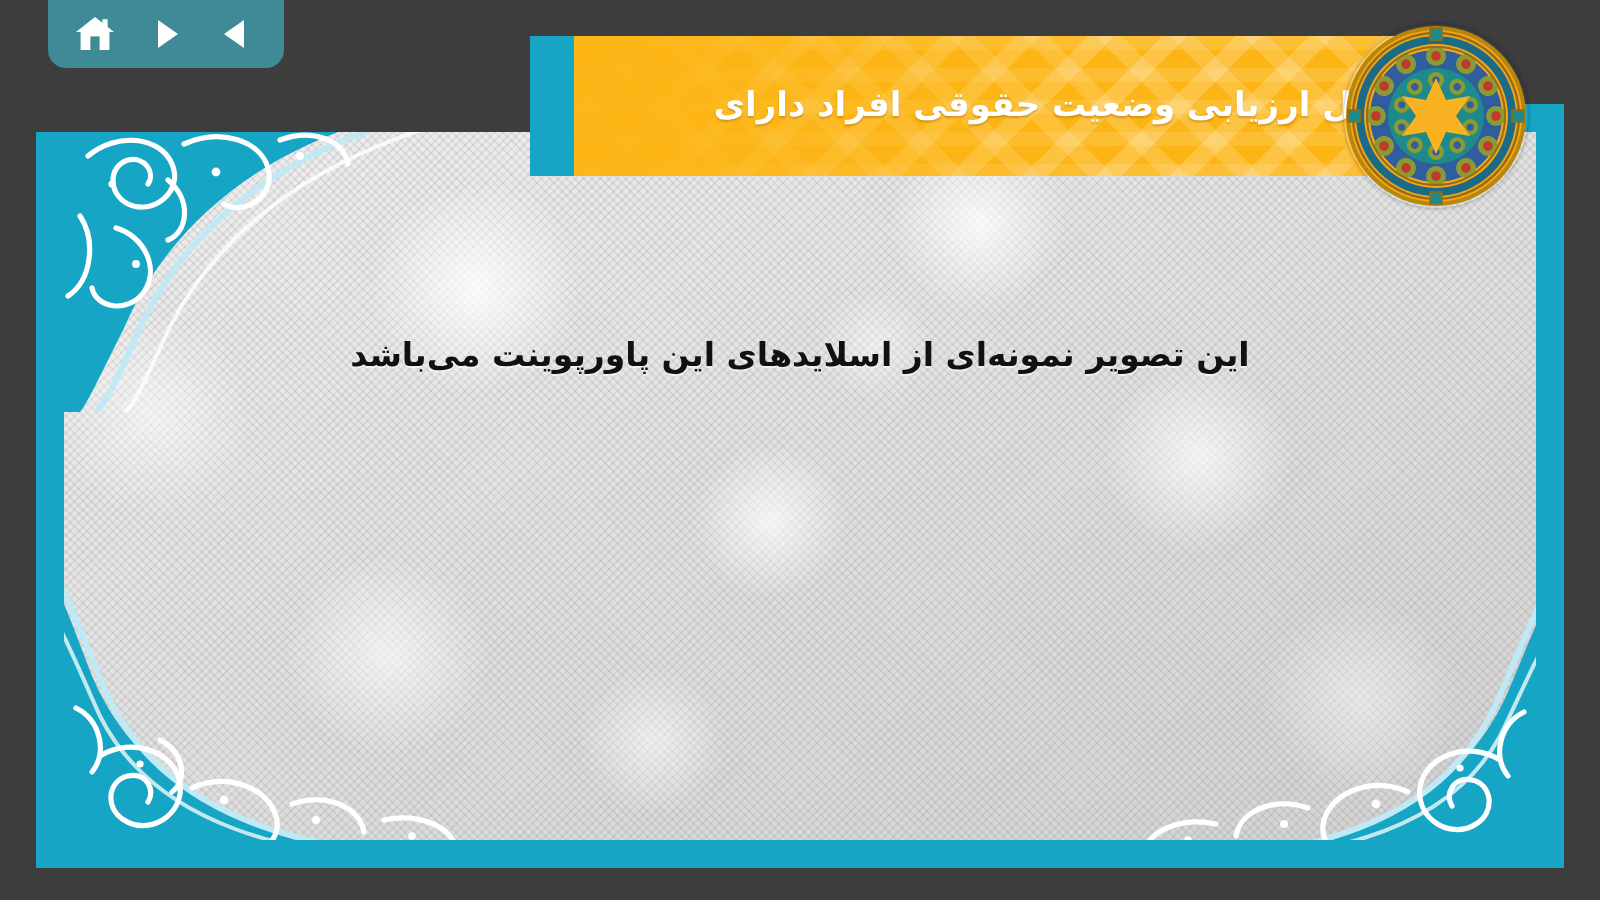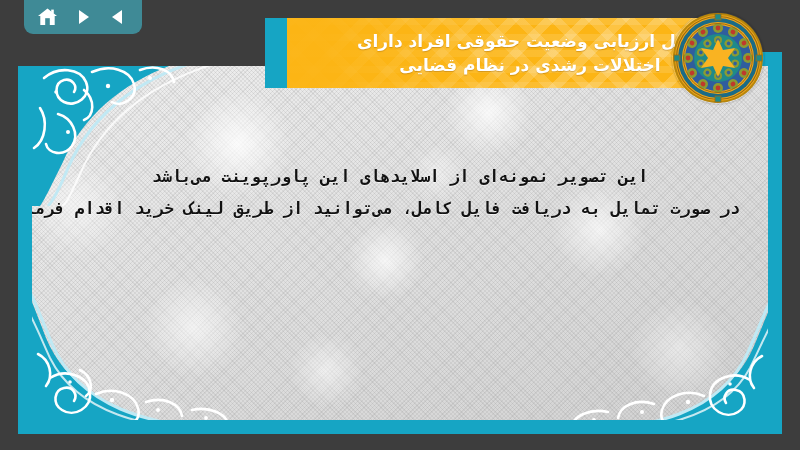--- a/index.html
+++ b/index.html
@@ -92,21 +92,20 @@
       radial-gradient(circle at 48% 55%, rgba(255,255,255,.72) 0%, rgba(255,255,255,0) 9%),
       radial-gradient(circle at 22% 74%, rgba(255,255,255,.62) 0%, rgba(255,255,255,0) 8%),
       radial-gradient(circle at 40% 86%, rgba(255,255,255,.55) 0%, rgba(255,255,255,0) 7%),
       radial-gradient(circle at 6%  40%, rgba(255,255,255,.55) 0%, rgba(255,255,255,0) 7%),
       radial-gradient(circle at 88% 80%, rgba(255,255,255,.45) 0%, rgba(255,255,255,0) 7%),
       radial-gradient(circle at 55% 30%, rgba(255,255,255,.45) 0%, rgba(255,255,255,0) 6%),
       repeating-linear-gradient(45deg, rgba(120,120,120,.13) 0 1px, rgba(255,255,255,0) 1px 3px),
       repeating-linear-gradient(-45deg, rgba(120,120,120,.13) 0 1px, rgba(255,255,255,0) 1px 3px),
       linear-gradient(160deg,#efefef 0%,#e2e2e2 45%,#d2d2d2 100%);
     overflow:hidden;
-    font-family:Liberation Mono, monospace;
   }
   
   .sweep{position:absolute;pointer-events:none;}
   .sweep-tl{left:-10px;top:-10px;width:330px;height:150px;}
   .sweep-bl{left:-10px;bottom:-12px;width:340px;height:150px;}
   .sweep-br{right:-10px;bottom:-12px;width:250px;height:140px;}
 
   
   .bodytext{
     position:absolute;left:0;right:0;top:96px;
@@ -151,21 +150,20 @@
   </div>
 
   <div class="banner">
     <div class="banner-teal"></div>
     <div class="banner-body">
       <div class="banner-chevrons"></div>
       <div class="banner-fade"></div>
     </div>
     <div class="banner-text">
       <div>کامل ارزیابی وضعیت حقوقی افراد دارای</div>
-      <div>اختلالات رشدی در نظام قضایی</div>
     </div>
   </div>
 
   <div class="medallion">
     <svg width="92" height="92" viewBox="0 0 92 92">
       <circle cx="46" cy="46" r="45" fill="#b8860b"></circle>
       <circle cx="46" cy="46" r="43" fill="#f2a81d"></circle>
       <circle cx="46" cy="46" r="40" fill="#1b6b86"></circle>
       <circle cx="46" cy="46" r="36" fill="#f2a81d"></circle>
       <circle cx="46" cy="46" r="33" fill="#2f5d9e"></circle>
@@ -274,19 +272,18 @@
         <g fill="#ffffff">
           <circle cx="160" cy="110" r="2.2"></circle>
             <circle cx="114" cy="120" r="2"></circle>
           <circle cx="66" cy="128" r="1.9"></circle>
             <circle cx="202" cy="92" r="1.8"></circle>
         </g>
       </svg>
 
       <div class="bodytext">
         <div>این تصویر نمونه‌ای از اسلایدهای این پاورپوینت می‌باشد</div>
-        <div>در صورت تمایل به دریافت فایل کامل، می‌توانید از طریق لینک خرید اقدام فرمایید</div>
       </div>
 
     </div>
   </div>
 
 </div>
 
 </body></html>

